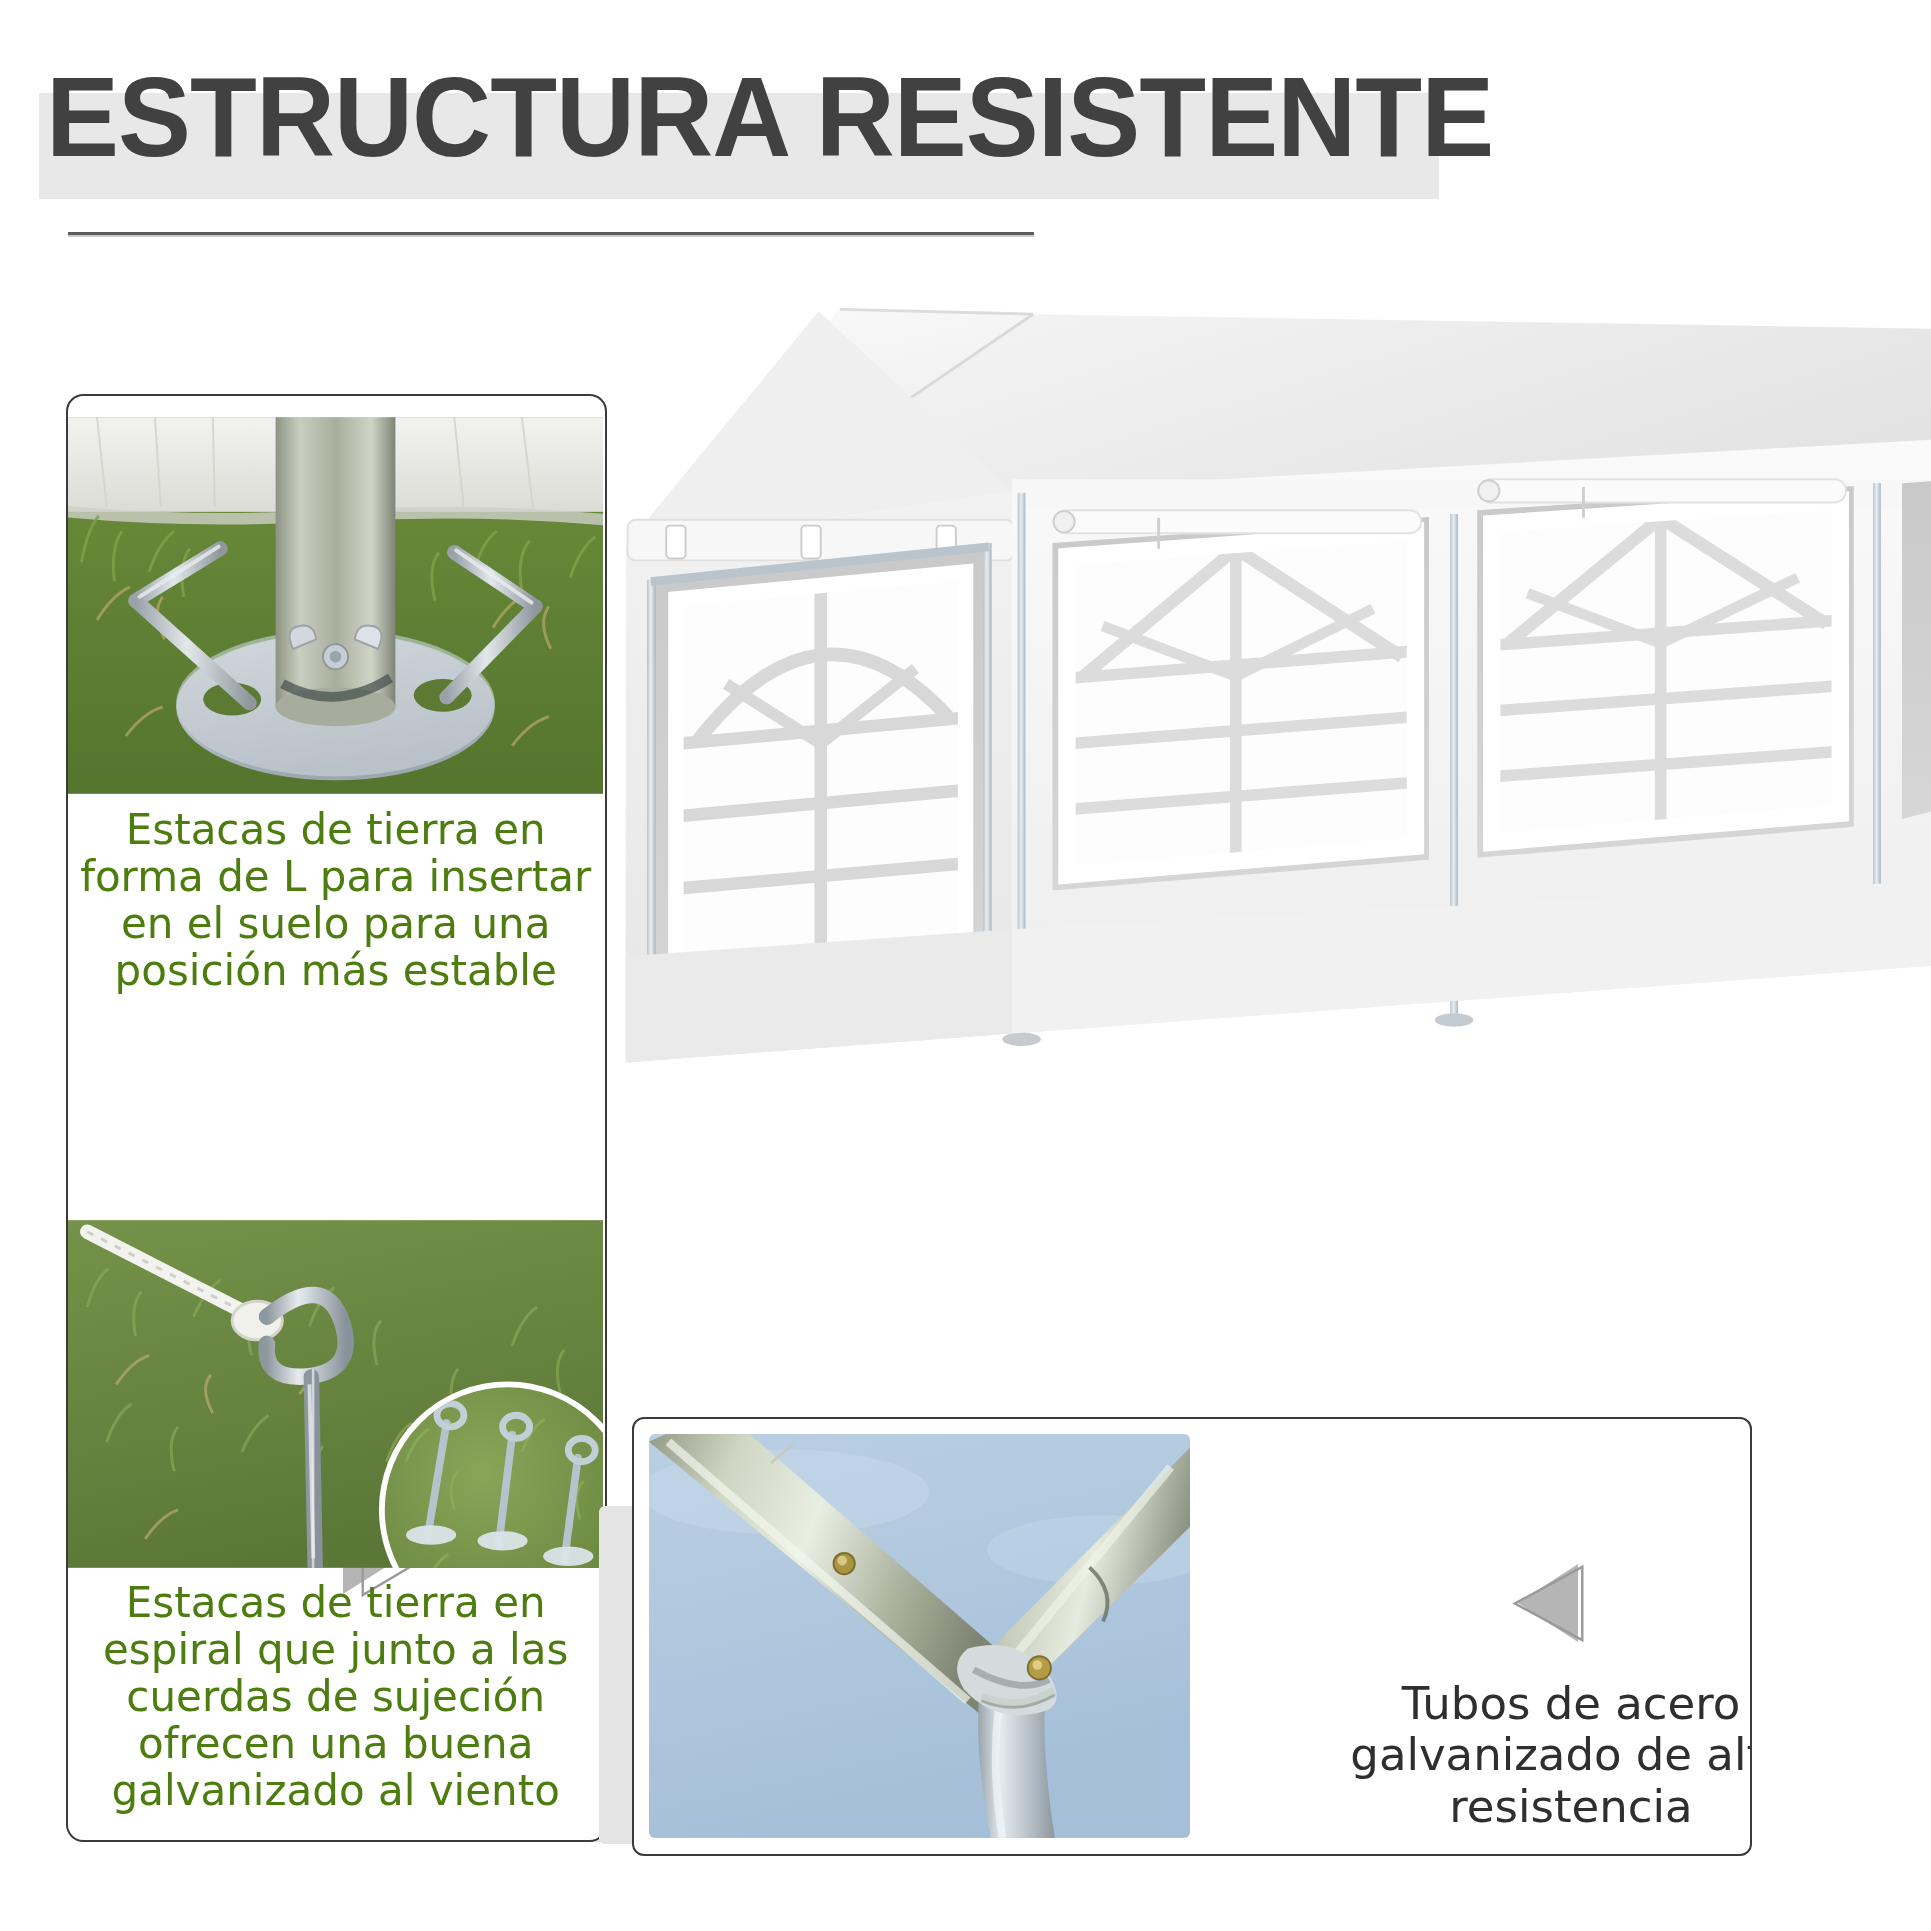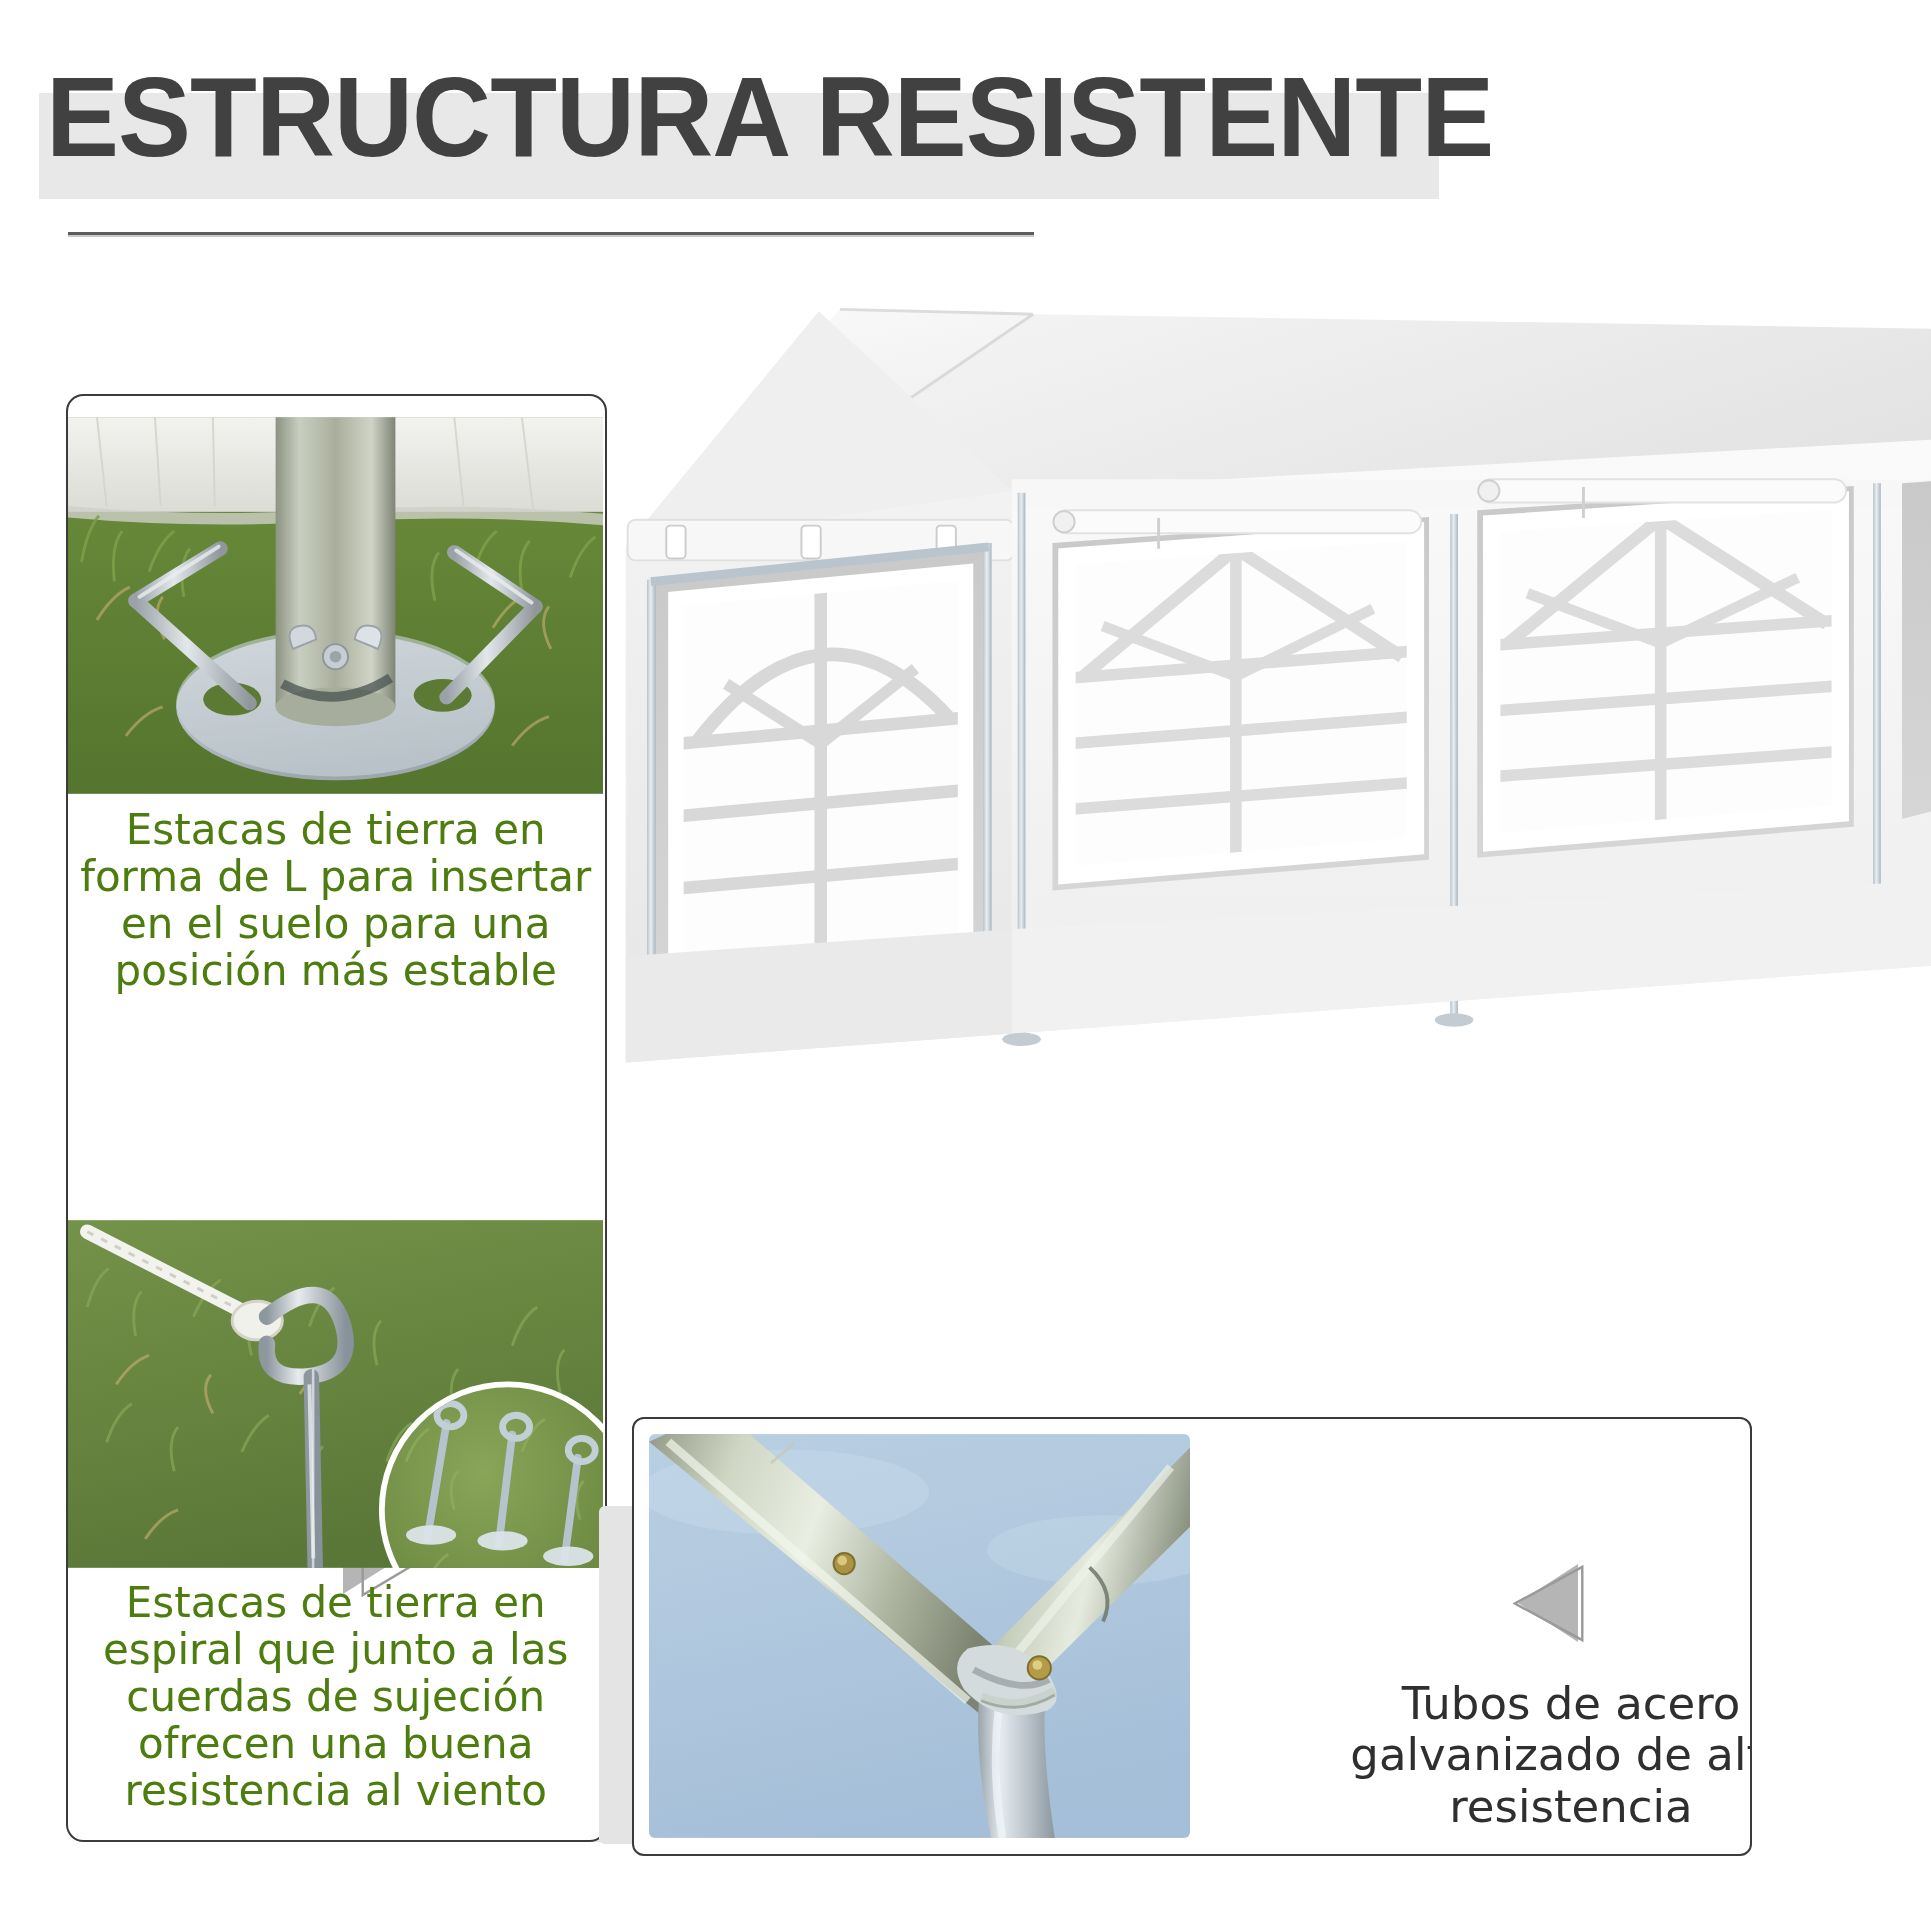--- a/index.html
+++ b/index.html
@@ -433,21 +433,21 @@
             <g fill="#dce4e9" opacity="0.95">
               <ellipse cx="376" cy="326" rx="26" ry="10"></ellipse>
               <ellipse cx="450" cy="332" rx="26" ry="10"></ellipse>
               <ellipse cx="518" cy="348" rx="26" ry="10"></ellipse>
             </g>
           </g>
         </g>
       </svg>
     </div>
 
-    <div class="caption caption-2">Estacas de tierra en espiral que junto a las cuerdas de sujeción ofrecen una buena resistencia al viento</div>
+    <div class="caption caption-2">Estacas de tierra en espiral que junto a las cuerdas de sujeción ofrecen una buena galvanizado al viento</div>
   </div>
 
   <div class="panel-shadow panel-br-shadow"></div>
   <div class="panel panel-br">
 
     <div class="br-photo">
       <svg width="541" height="404" viewBox="0 0 560 418" xmlns="http://www.w3.org/2000/svg">
         <defs>
           <linearGradient id="skyG" x1="0" y1="0" x2="0.3" y2="1">
             <stop offset="0%" stop-color="#b9cfe2"></stop>

